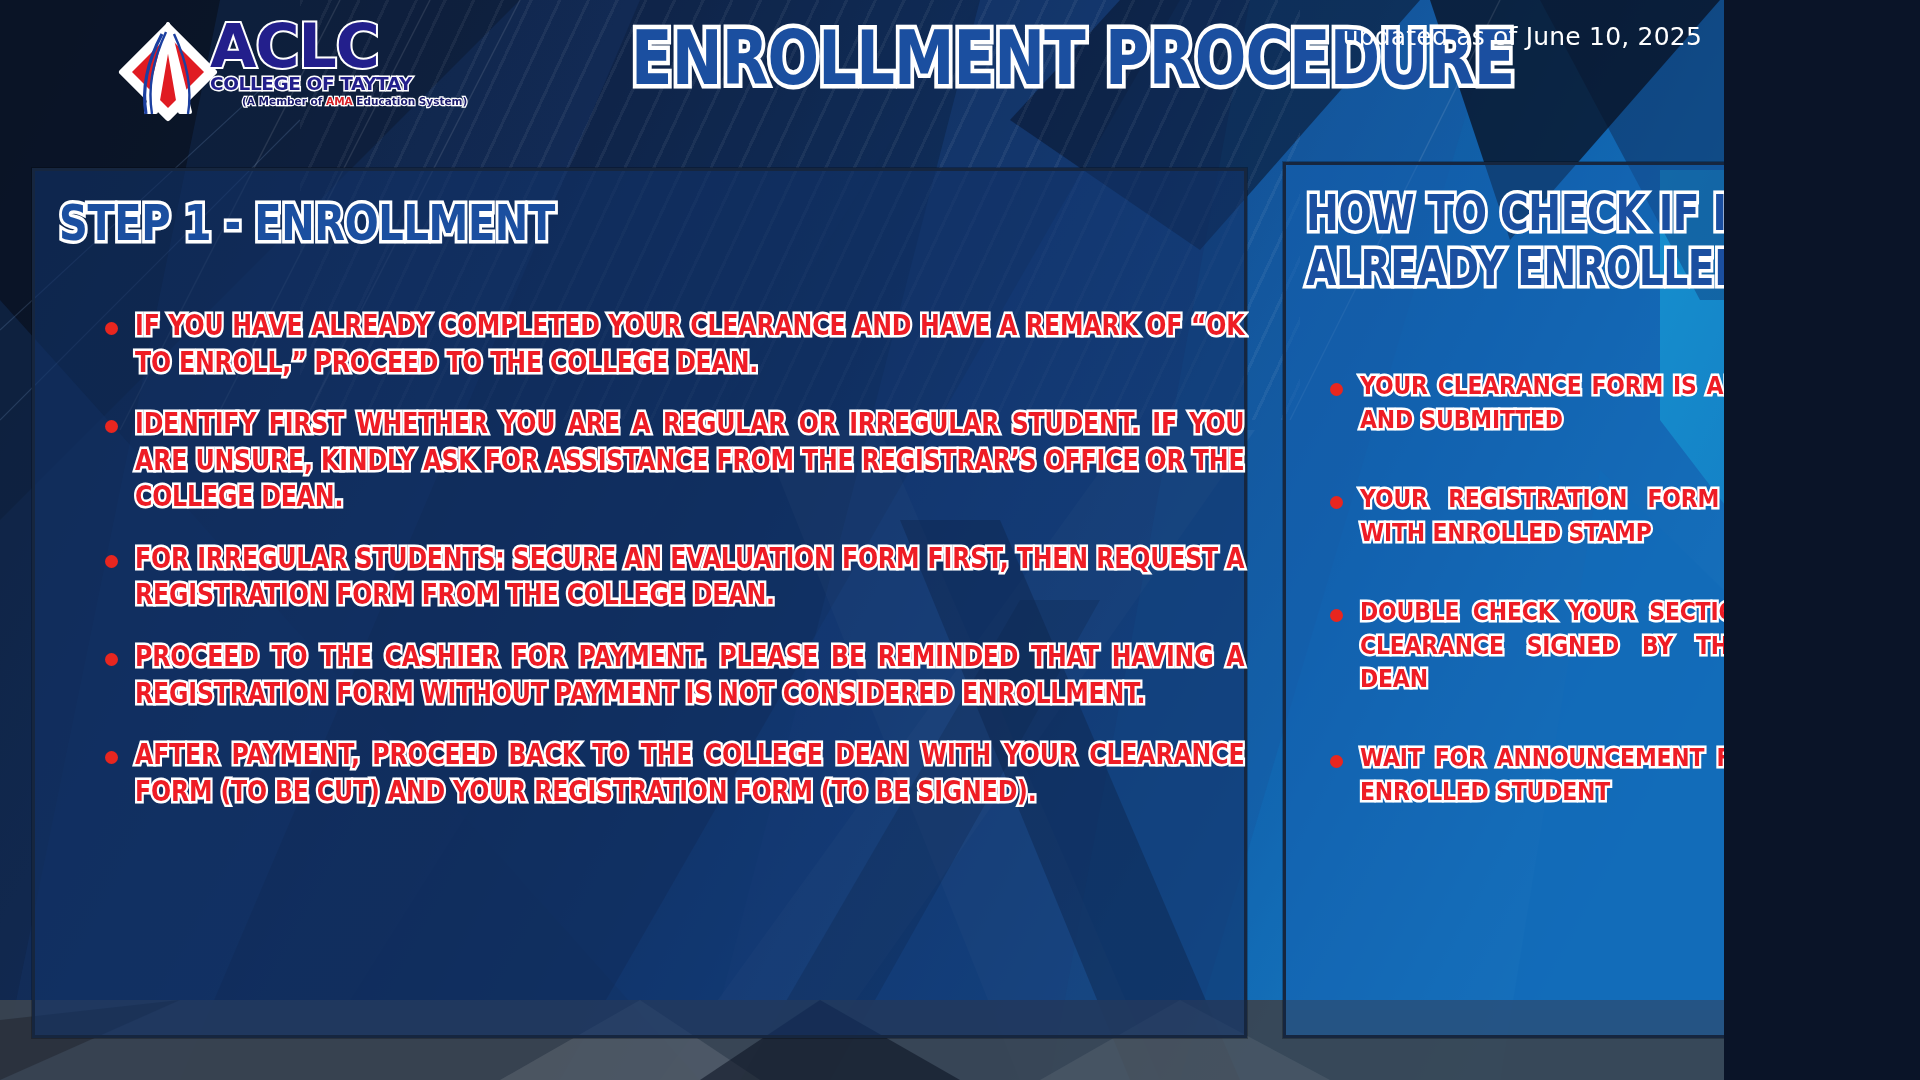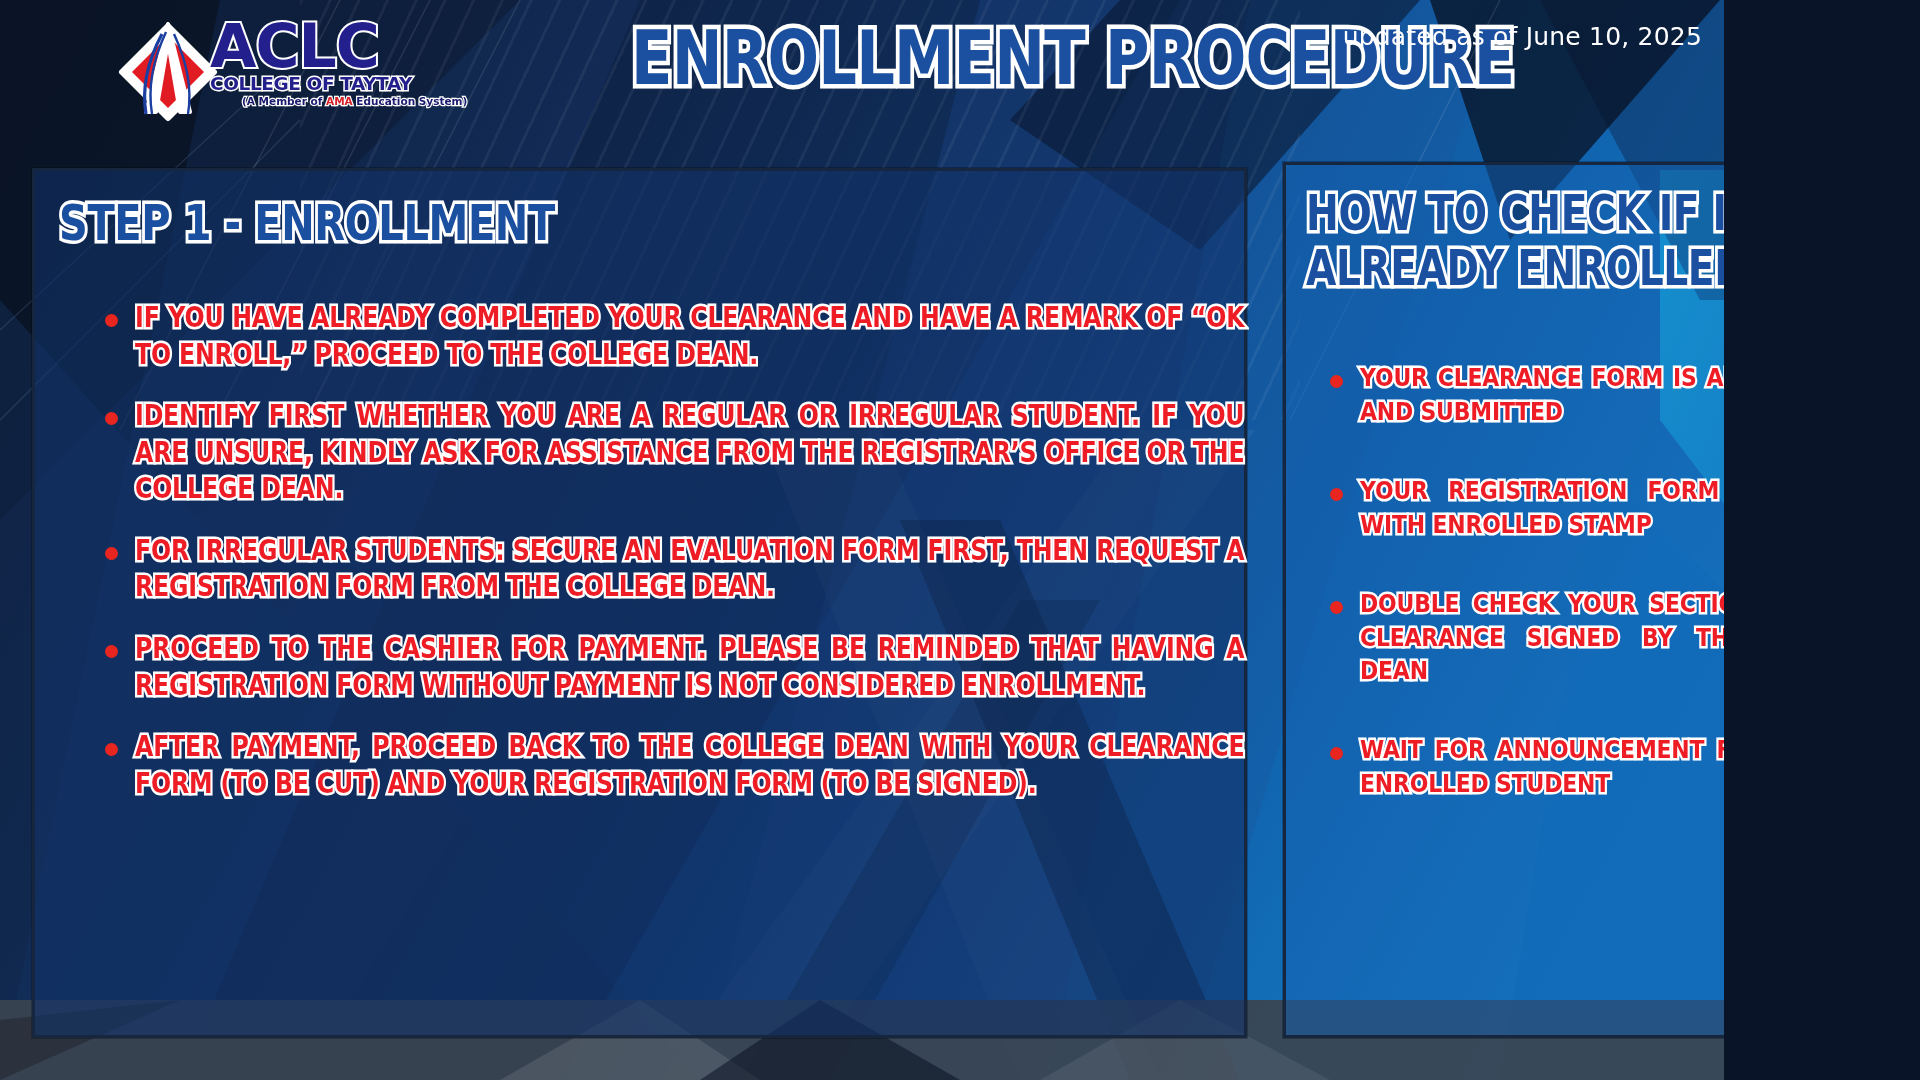--- a/index.html
+++ b/index.html
@@ -105,21 +105,21 @@
   #heading-left{
     position:absolute; left:24px; top:24px;
     font-size:50px; white-space:nowrap;
   }
   #heading-right{
     position:absolute; left:20px; top:22px;
     font-size:49px; width:720px;
   }
 
   
-  ul.bullets{ list-style:none; }
+  ul.bullets{ list-style:none;margin-top:8px; }
   ul.bullets > li{
     position:relative;
     padding-left:30px;
   }
   ul.bullets > li::before{
     content:"";
     position:absolute;
     background:#e8261f;
     border-radius:50%;
   }

